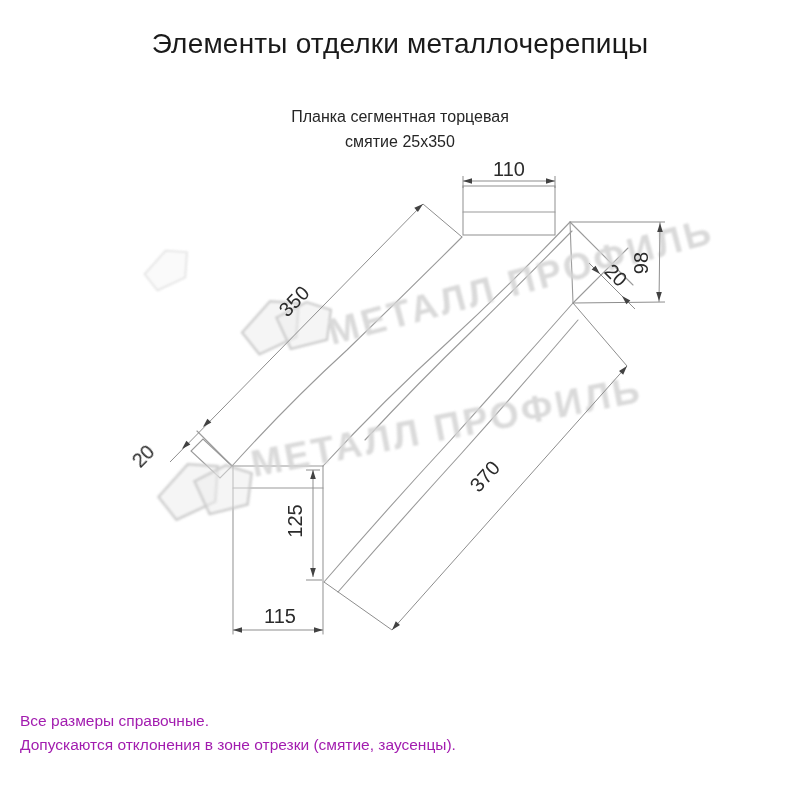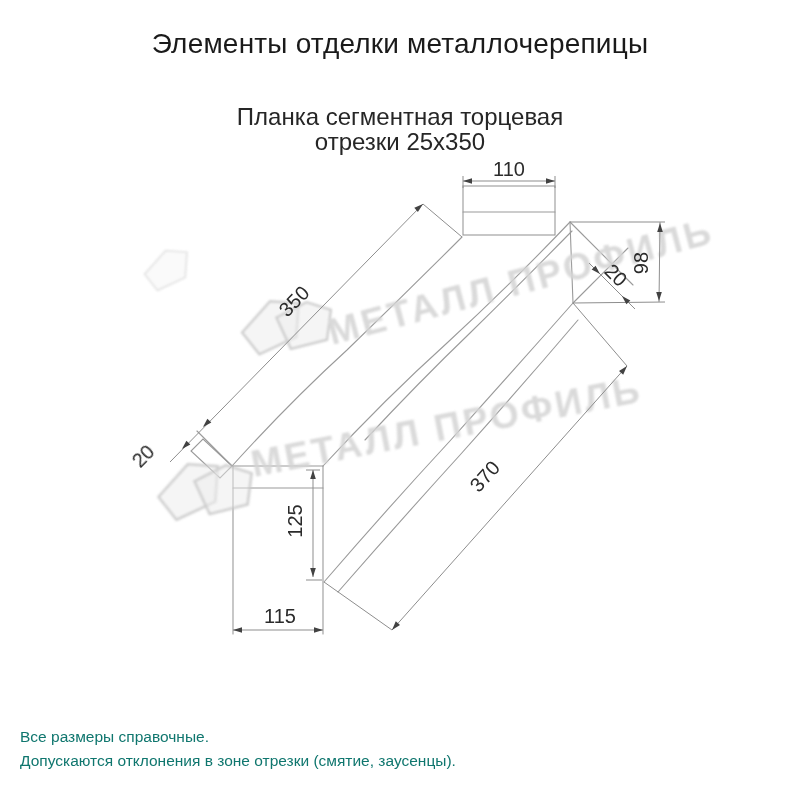--- a/index.html
+++ b/index.html
@@ -1,39 +1,39 @@
 <!DOCTYPE html>
 <html><head>
 <meta charset="utf-8">
 <style>
   html,body{margin:0;padding:0;background:#ffffff;}
   body{width:800px;height:800px;position:relative;overflow:hidden;
        font-family:"Liberation Sans", sans-serif;color:#1c1c1c;}
   .page-title{position:absolute;top:28px;left:0;right:0;text-align:center;
        font-size:28px;font-weight:normal;letter-spacing:.2px;color:#1a1a1a;}
   .subtitle{position:absolute;top:104px;left:0;right:0;text-align:center;
-       font-size:24px;line-height:25px;color:#262626;}
-  .footer{position:absolute;left:20px;top:725px;font-size:15.5px;line-height:23.5px;color:#0f766e;}
+       font-size:16px;line-height:25px;color:#262626;}
+  .footer{position:absolute;left:20px;top:709px;font-size:15.5px;line-height:23.5px;color:#a21caf;}
   svg.drawing{position:absolute;left:0;top:0;}
   .geo{stroke:#9a9a9a;stroke-width:1.1;fill:none;stroke-linecap:round;}
   .dim{stroke:#8d8d8d;stroke-width:1;fill:none;}
   .arr{fill:#424242;stroke:none;}
   .dimtxt{font-family:"Liberation Sans",sans-serif;font-size:20px;fill:#2b2b2b;}
   .wmtxt{font-family:"Liberation Sans",sans-serif;font-size:37px;font-weight:bold;
          letter-spacing:3px;fill:#d4d4d4;}
   .wmshape{stroke:#c7c7c7;stroke-width:2.4;fill:#ebebeb;fill-opacity:.55;}
 </style>
 </head>
 <body>
 
 <div class="page-title">Элементы отделки металлочерепицы</div>
 
 <div class="subtitle">
   <div>Планка сегментная торцевая</div>
-  <div>отрезки 25х350</div>
+  <div>смятие 25х350</div>
 </div>
 
 <svg class="drawing" width="800" height="800" viewBox="0 0 800 800">
   <defs>
     <filter id="wmblur" x="-20%" y="-20%" width="140%" height="140%">
       <feGaussianBlur stdDeviation="1.15"></feGaussianBlur>
     </filter>
   </defs>
 
   <g>

